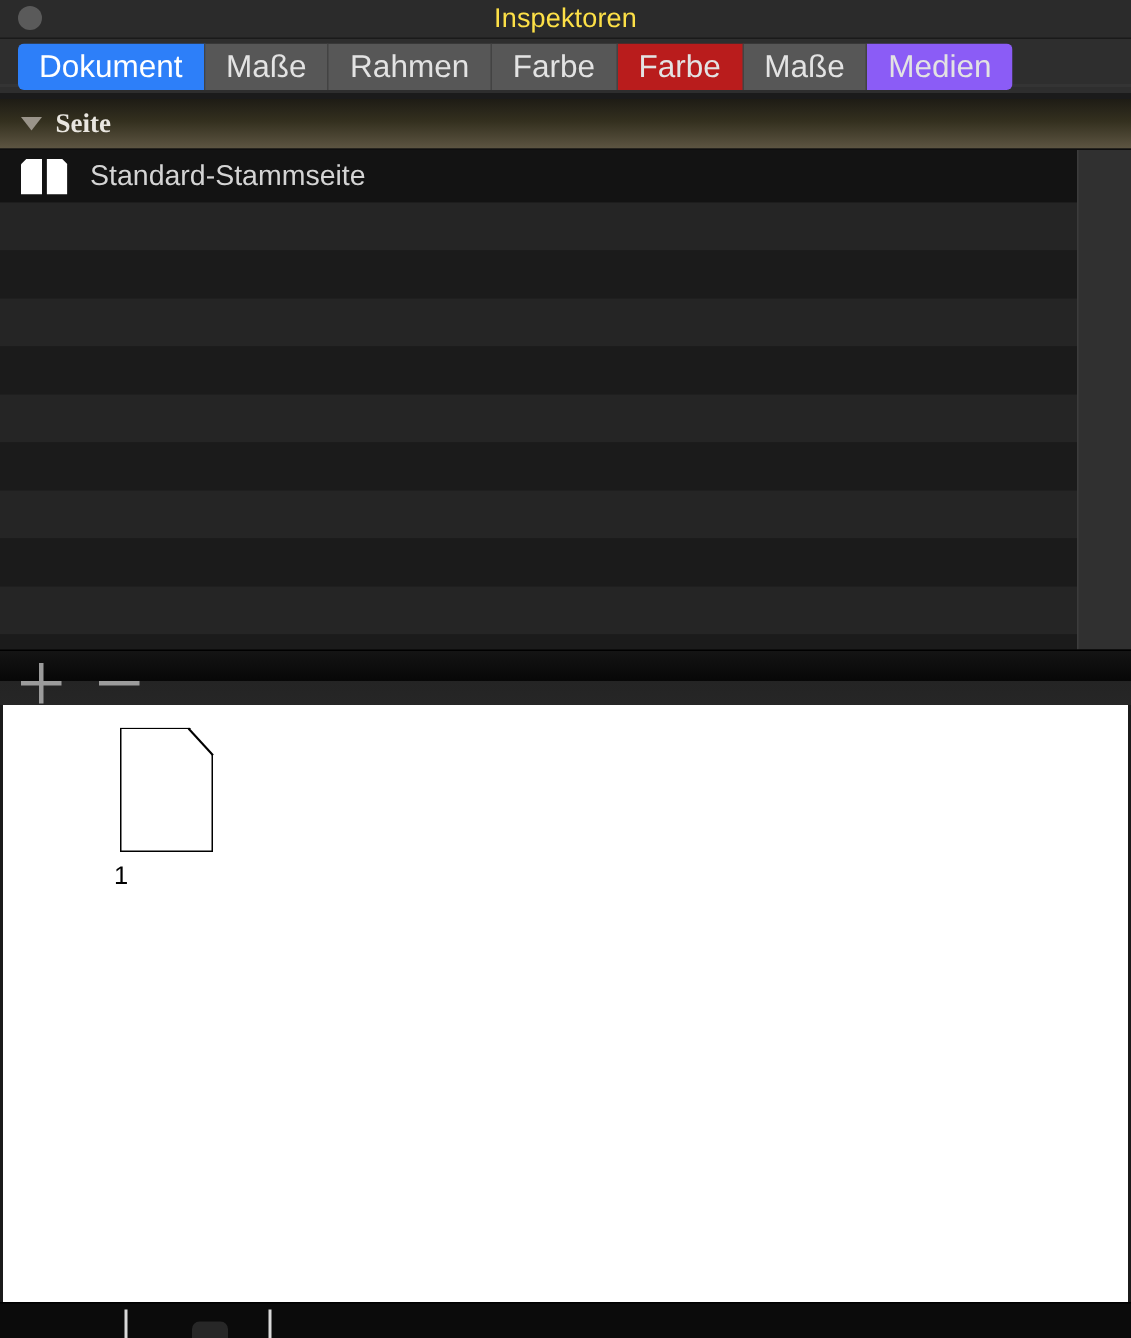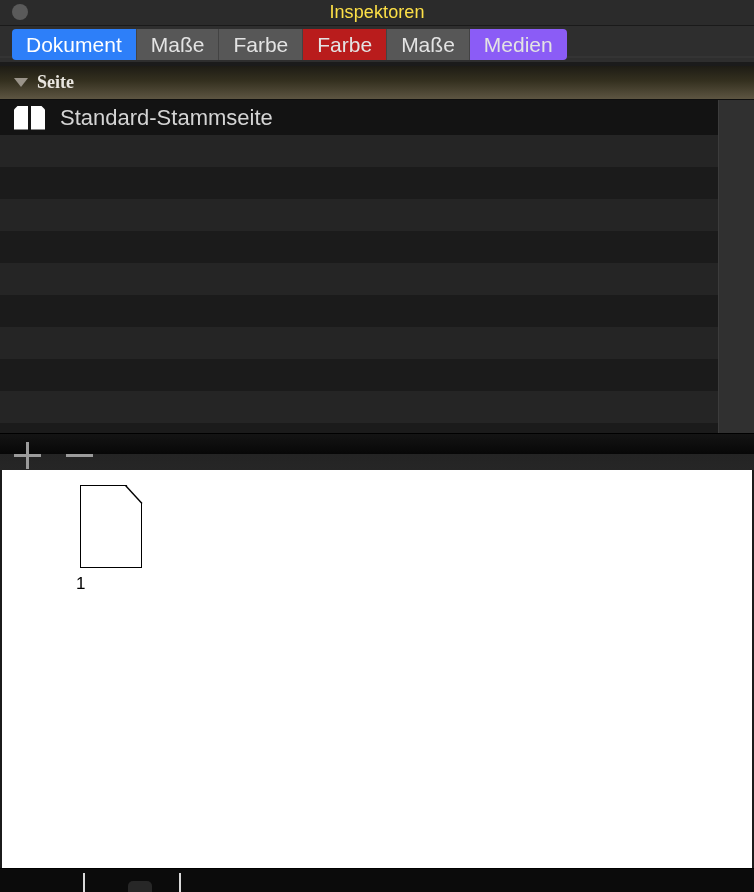--- a/index.html
+++ b/index.html
@@ -94,21 +94,21 @@
   .master-icon {
     position:relative; width:32px; height:24px;
     margin-left:14px; margin-right:14px;
   }
   .master-icon .pg {
     position:absolute; top:0; width:14px; height:24px;
     background:#ffffff;
   }
   .master-icon .pg.left  { left:0;  clip-path:polygon(4px 0,14px 0,14px 24px,0 24px,0 4px); }
   .master-icon .pg.right { left:17px; clip-path:polygon(0 0,10px 0,14px 4px,14px 24px,0 24px); }
-  .row-label { font-size:22px; color:#d4d4d4; }
+  .row-label { font-size:19px; color:#d4d4d4; }
 
   .stripes { position:absolute; left:0; top:35px; width:718px; height:298px; }
   .stripe { position:absolute; left:0; width:718px; height:32px; }
 
   .scroll-track {
     position:absolute; left:718px; top:0; width:36px; height:333px;
     background:#303030;
     border-left:1px solid #3c3c3c;
   }
 
@@ -181,20 +181,21 @@
     <div class="close-btn"></div>
     <div class="window-title">Inspektoren</div>
   </div>
 
   <div class="tabbar">
     <div class="tabbar-rail"></div>
   </div>
   <div class="tabs">
     <div class="tab active" style="background: rgb(45, 127, 249);">Dokument</div>
     <div class="tab" style="background: rgb(87, 87, 87);">Maße</div>
+    <div class="tab" style="background: rgb(87, 87, 87);">Rahmen</div>
     <div class="tab" style="background: rgb(87, 87, 87);">Farbe</div>
     <div class="tab" style="background: #b91c1c;">Farbe</div>
     <div class="tab" style="background: rgb(87, 87, 87);">Maße</div>
     <div class="tab" style="background: #8b5cf6;">Medien</div>
   </div>
 
   <div class="section-header">
     <span class="disclosure"></span>
     <span class="section-title">Seite</span>
   </div>

